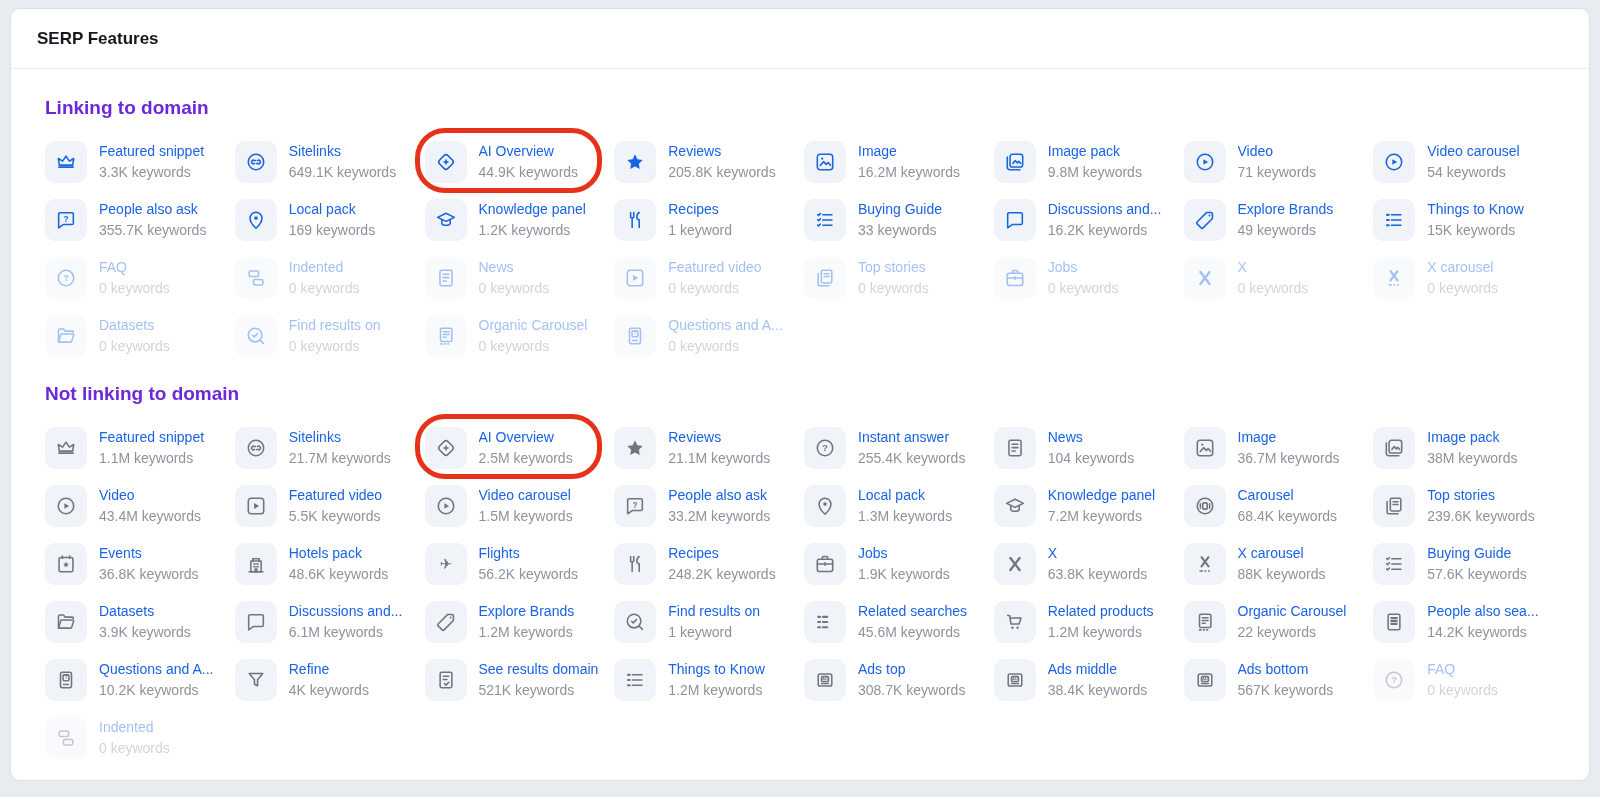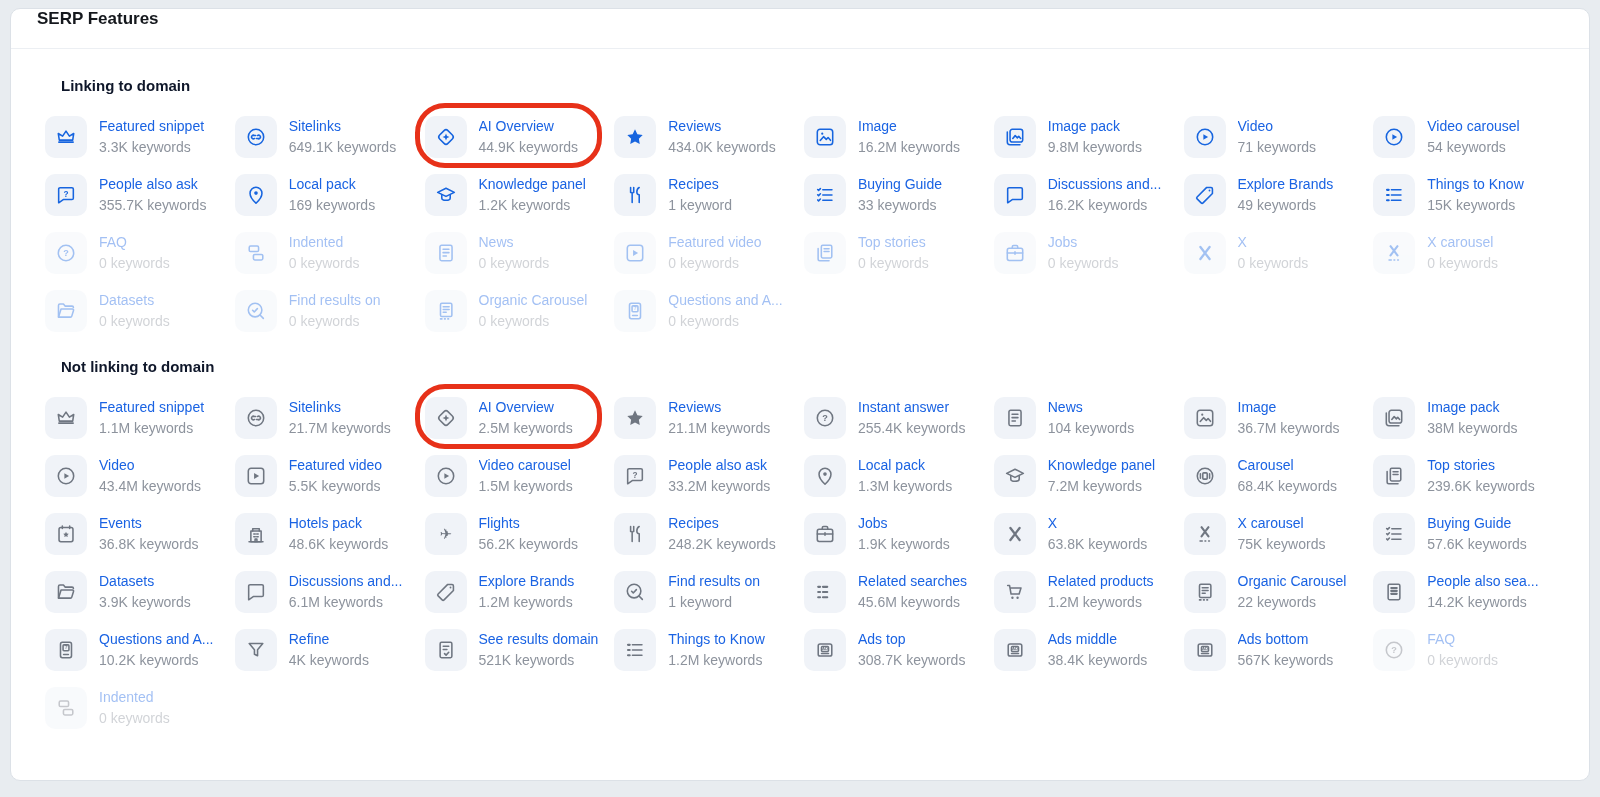--- a/index.html
+++ b/index.html
@@ -12,27 +12,27 @@
   .card {
     position:relative;
     margin:8px 10px 0;
     height:773px;
     background:#ffffff;
     border:1px solid #dce1e7;
     border-radius:10px;
     overflow:hidden;
   }
   .card-header {
-    display:flex; align-items:flex-start;
-    height:40px; padding:0 26px;
+    display:flex; align-items:center;
+    height:60px; padding:0 26px;
     border-bottom:1px solid #eceff3;
   }
   .card-title { font-size:17px; font-weight:700; color:#15181d; margin:0; }
   .card-body { padding:2px 34px 20px; }
-  .section-title { font-size:15px; font-weight:700; color:#0f172a; margin:26px 16px 22px; }
+  .section-title { font-size:19px; font-weight:700; color:#6d28d9; margin:26px 0 22px; }
   .grid {
     display:grid;
     grid-template-columns:repeat(8, 1fr);
     row-gap:16px; column-gap:8px;
   }
   .item { display:flex; gap:12px; align-items:flex-start; position:relative; }
   .tile {
     width:42px; height:42px; flex:0 0 42px;
     border-radius:10px; background:#f0f3f8;
     display:flex; align-items:center; justify-content:center;
@@ -101,21 +101,21 @@
             </div>
           </div>
           <div class="item">
             <span class="tile">
               <svg viewBox="0 0 24 24" width="22" height="22" fill="none" stroke="currentColor" stroke-width="1.7" stroke-linecap="round" stroke-linejoin="round">
                 <path d="M12 3.6l2.6 5.3 5.8.8-4.2 4.1 1 5.8-5.2-2.8-5.2 2.8 1-5.8-4.2-4.1 5.8-.8z" fill="currentColor" stroke="none"></path>
               </svg>
             </span>
             <div class="txt">
               <a class="label" href="#">Reviews</a>
-              <div class="count">434.0K keywords</div>
+              <div class="count">205.8K keywords</div>
             </div>
           </div>
           <div class="item">
             <span class="tile">
               <svg viewBox="0 0 24 24" width="22" height="22" fill="none" stroke="currentColor" stroke-width="1.7" stroke-linecap="round" stroke-linejoin="round">
                 <rect x="3.6" y="3.6" width="16.8" height="16.8" rx="3"></rect>
                 <path d="M6.8 15.8l3.6-4.2 3 3 2-2.1 2.6 3.1"></path>
                 <circle cx="9" cy="8.4" r="1.2" fill="currentColor" stroke="none"></circle>
               </svg>
             </span>
@@ -676,21 +676,21 @@
           </div>
           <div class="item">
             <span class="tile">
               <svg viewBox="0 0 24 24" width="22" height="22" fill="none" stroke="currentColor" stroke-width="1.7" stroke-linecap="round" stroke-linejoin="round">
                 <path d="M8.2 4.6l7.6 10M15.8 4.6l-7.6 10" stroke-width="2.3"></path>
                 <path d="M6.6 19.6h2.4M12 19.6h.8M16 19.6h.8"></path>
               </svg>
             </span>
             <div class="txt">
               <a class="label" href="#">X carousel</a>
-              <div class="count">75K keywords</div>
+              <div class="count">88K keywords</div>
             </div>
           </div>
           <div class="item">
             <span class="tile">
               <svg viewBox="0 0 24 24" width="22" height="22" fill="none" stroke="currentColor" stroke-width="1.7" stroke-linecap="round" stroke-linejoin="round">
                 <path d="M9.6 6.3h10M9.6 12h10M9.6 17.7h10"></path>
                 <path d="M4 6l1 1 2-2M4 11.7l1 1 2-2M4 17.4l1 1 2-2"></path>
               </svg>
             </span>
             <div class="txt">

